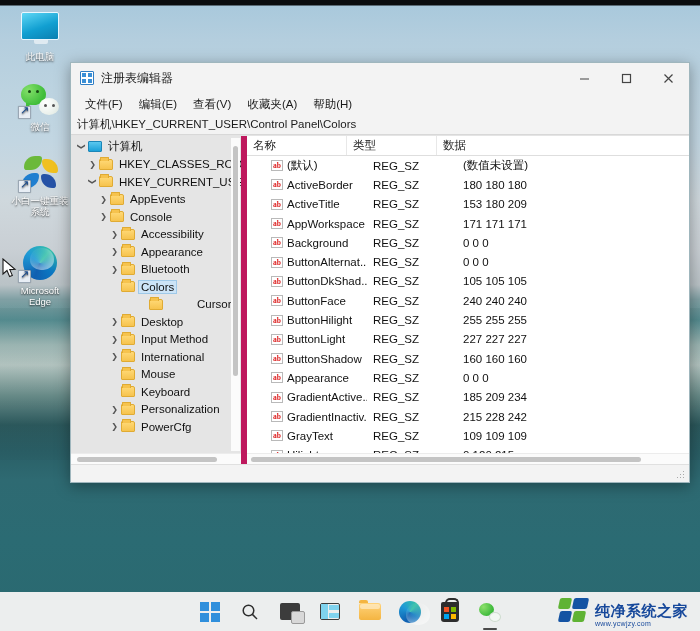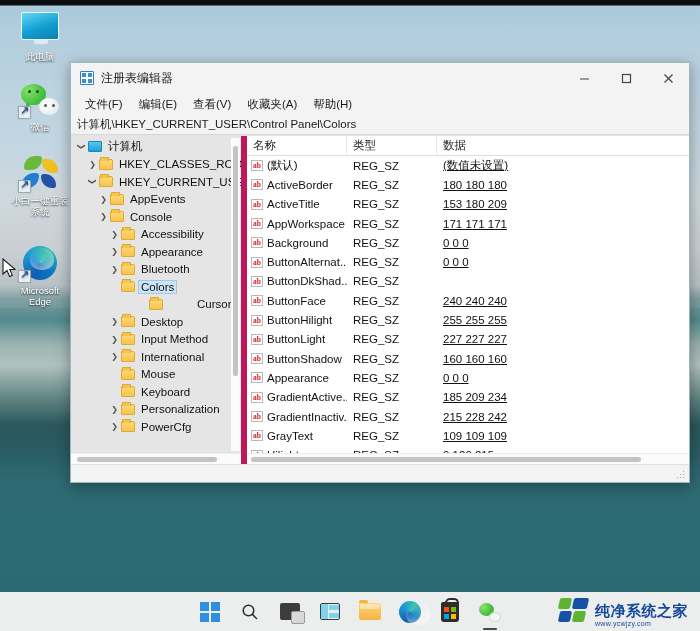--- a/index.html
+++ b/index.html
@@ -192,37 +192,37 @@
   .hscroll {
     height: 11px; flex: 0 0 11px; background: #fbfbfb; position: relative;
     border-top: 1px solid #ececec;
   }
   .hthumb { position:absolute; top:3px; left: 6px; height:5px; background:#c4c4c4; border-radius:3px; }
 
   .pane-right {
     flex: 1; background: #fff; display: flex; flex-direction: column; overflow: hidden;
     position: relative;
   }
-  .collist { flex: 1; overflow: hidden; position: relative; }
+  .collist { flex: 1; overflow: hidden; position: relative; margin-left: 20px; }
   .colhead {
     display: flex; height: 20px; flex: 0 0 20px; background: #fff;
     border-bottom: 1px solid #dedede; font-size: 11.5px; color: #1b1b1b;
   }
   .colhead div {
     display: flex; align-items: center; padding-left: 6px;
     border-right: 1px solid #e8e8e8;
   }
   .c-name { width: 100px; }
   .c-type { width: 90px; }
   .c-data { flex: 1; border-right: 0 !important; }
 
   .lrow { display: flex; height: 19.3px; align-items: center; font-size: 11.5px; color: #111; }
   .lrow .n { width: 100px; display: flex; align-items: center; padding-left: 4px; overflow: hidden; white-space: nowrap; }
   .lrow .t { width: 90px; padding-left: 6px; white-space: nowrap; }
-  .lrow .d { flex: 1; padding-left: 6px; white-space: nowrap; overflow: hidden; text-decoration: underline; }
+  .lrow .d { flex: 1; padding-left: 6px; white-space: nowrap; overflow: hidden; }
   .abicon {
     width: 12px; height: 11px; flex: 0 0 12px; margin-right: 4px;
     background: #fff; border: 1px solid #b9b9b9;
     font-size: 7.5px; line-height: 10px; text-align: center;
     color: #d22; font-weight: bold; font-family: "Liberation Serif", serif;
   }
 
   .statusbar {
     height: 18px; flex: 0 0 18px; background:#f3f3f3; border-top:1px solid #e0e0e0;
     position: relative;
@@ -541,20 +541,21 @@
             </div>
             <div class="t">REG_SZ</div>
             <div class="d">0 0 0</div>
           </div>
           <div class="lrow">
             <div class="n">
               <span class="abicon">ab</span>
               <span>ButtonDkShad...</span>
             </div>
             <div class="t">REG_SZ</div>
+            <div class="d">105 105 105</div>
           </div>
           <div class="lrow">
             <div class="n">
               <span class="abicon">ab</span>
               <span>ButtonFace</span>
             </div>
             <div class="t">REG_SZ</div>
             <div class="d">240 240 240</div>
           </div>
           <div class="lrow">

